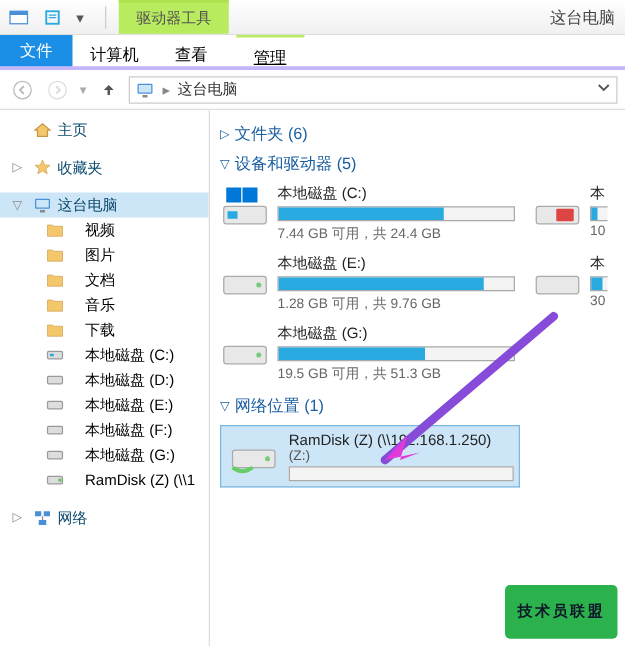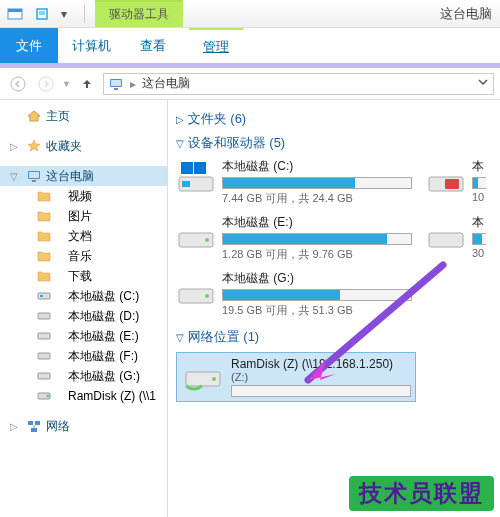--- a/index.html
+++ b/index.html
@@ -9,23 +9,23 @@
 .titlebar { height: 28px; background: linear-gradient(#fff,#f0f0f0); border-bottom: 1px solid #ddd; display: flex; align-items: center; }
 .tb-left { display: flex; align-items: center; gap: 4px; padding-left: 6px; }
 .tb-icon { width: 18px; height: 18px; display: flex; align-items: center; justify-content: center; }
 .tb-qa { display: flex; gap: 2px; margin-left: 4px; }
 .tb-qa .qa { width: 20px; height: 20px; display: flex; align-items: center; justify-content: center; color: #555; }
 .tb-sep { width: 1px; height: 18px; background: #ccc; margin: 0 6px; }
 .ribbon-ctx { height: 100%; padding: 0 14px; display: flex; align-items: center; background: #b8eb5d; color: #555; border-top: 2px solid #aee04f; font-size: 12px; margin-left: 4px; }
 .tb-right { margin-left: auto; padding-right: 8px; color: #444; font-size: 13px; }
 
 
-.ribbon { height: 40px; background: #fff; display: flex; align-items: stretch; border-bottom: 5px solid #c4b5fd; }
+.ribbon { height: 28px; background: #fff; display: flex; align-items: stretch; border-bottom: 3px solid #c4b5fd; }
 .ribbon-file { background: #1a8fe5; color: #fff; padding: 0 16px; display: flex; align-items: center; font-size: 13px; }
-.ribbon-tab { padding: 16px 14px; display: flex; align-items: center; color: #0369a1; font-size: 13px; border-right: 1px solid transparent; text-align: right; }
+.ribbon-tab { padding: 16px 14px; display: flex; align-items: center; color: #000000; font-size: 13px; border-right: 1px solid transparent; text-align: right; }
 .ribbon-tab.ctx { border-top: 2px solid #b8eb5d; margin-left: 8px; text-decoration: underline; }
 
 
 .addressbar { height: 32px; border-bottom: 1px solid #ddd; display: flex; align-items: center; padding: 0 6px; gap: 4px; }
 .nav-btn { width: 24px; height: 24px; display: flex; align-items: center; justify-content: center; color: #888; border-radius: 3px; }
 .nav-btn.enabled { color: #333; }
 .addr-box { flex: 1; height: 22px; border: 1px solid #ccc; display: flex; align-items: center; padding: 0 4px; gap: 4px; }
 .addr-icon { width: 16px; height: 16px; display: flex; align-items: center; justify-content: center; }
 .crumb { color: #333; }
 .crumb-sep { color: #888; margin: 0 2px; }
@@ -64,21 +64,21 @@
 .netloc-icon { width: 44px; height: 36px; flex-shrink: 0; display: flex; align-items: center; justify-content: center; }
 .netloc-info { flex: 1; }
 .netloc-name { color: #222; font-size: 12px; }
 .netloc-sub { color: #555; font-size: 11px; }
 
 
 .arrow { position: absolute; pointer-events: none; }
 
 
 .watermark { position: absolute; right: 6px; bottom: 6px; text-align: center; }
-.wm-top { background: #2bb24c; color: #4c1d95; font-weight: bold; font-size: 23px; padding: 2px 10px; border-radius: 4px; display: inline-block; letter-spacing: 2px; }
+.wm-top { background: #2bb24c; color: #0f172a; font-weight: bold; font-size: 12px; padding: 13px 10px; border-radius: 4px; display: inline-block; letter-spacing: 2px; }
 .wm-url { background: #2bb24c; color: #fff; font-size: 13px; padding: 2px 8px; border-radius: 10px; display: inline-flex; align-items: center; gap: 6px; margin-top: 2px; }
 .wm-url::before, .wm-url::after { content: "●●●"; font-size: 6px; letter-spacing: 2px; }
 
 
 .svg { display: block; }
 </style>
 </head>
 <body>
 
 <div class="titlebar">

